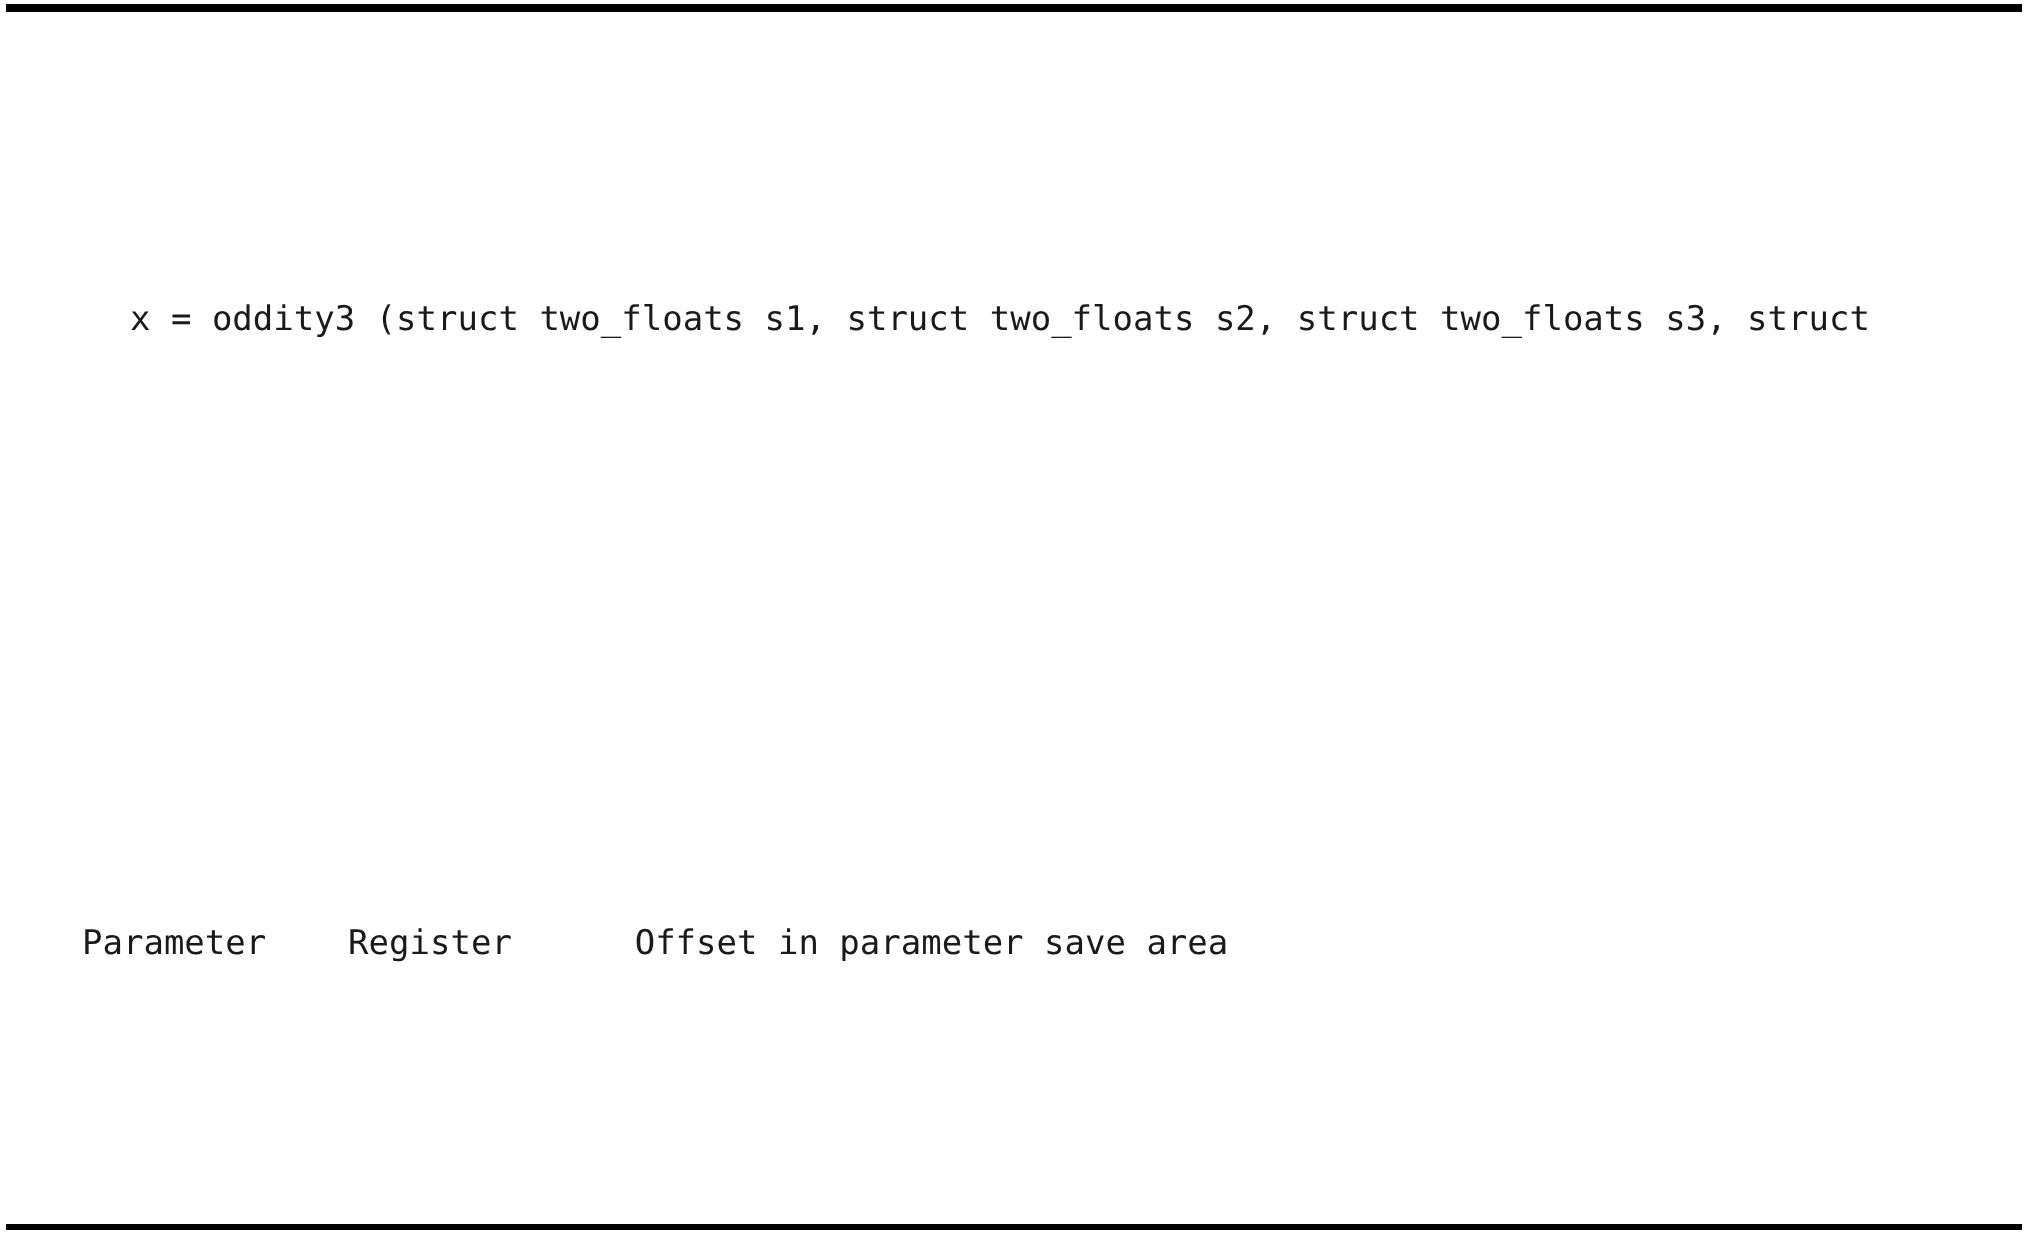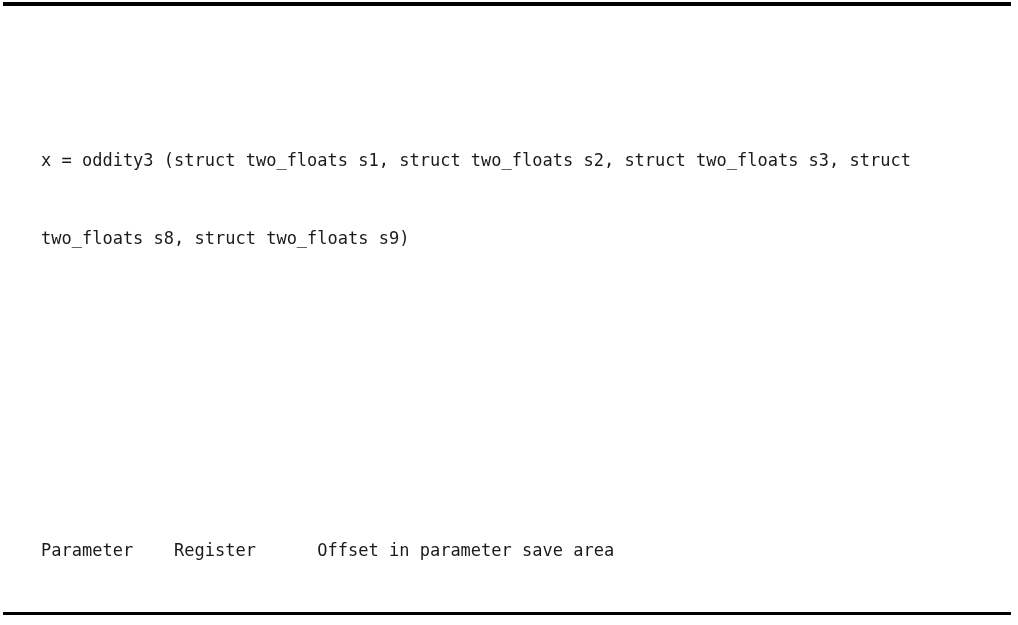--- a/index.html
+++ b/index.html
@@ -22,21 +22,21 @@
   .doc {
     position: absolute;
     left: 41px;
     top: 17px;
     font-size: 17px;
     line-height: 26px;
     color: #1a1a1a;
     white-space: pre;
     cursor: text;
   }
-  .line { height: 26px; }
+  .line { height: 26px; margin-left: 24px; }
   .spacer { height: 26px; }
   .caret {
     display: inline-block;
     width: 2px;
     height: 21px;
     margin: 0 -1px;
     background: #4a4a4a;
     vertical-align: -4px;
   }
   .thead {
@@ -47,21 +47,20 @@
 </style>
 </head>
 <body>
 
 <div class="rule rule-top"></div>
 
 <div class="doc">
 
   <div>
     <div class="line"><span>x = oddity3 (struct two_floats s1, struct two_floats s2, struct two_floats s3, struct</span></div>
-    <div class="line"><span>two_floats s8, struct two_floats s9)</span></div>
   </div>
 
   <div class="spacer"></div>
 
   <div>
     <div class="thead">
       <span>Parameter</span>
       <span>Register</span>
       <span>Offset in parameter save area</span>
     </div>

